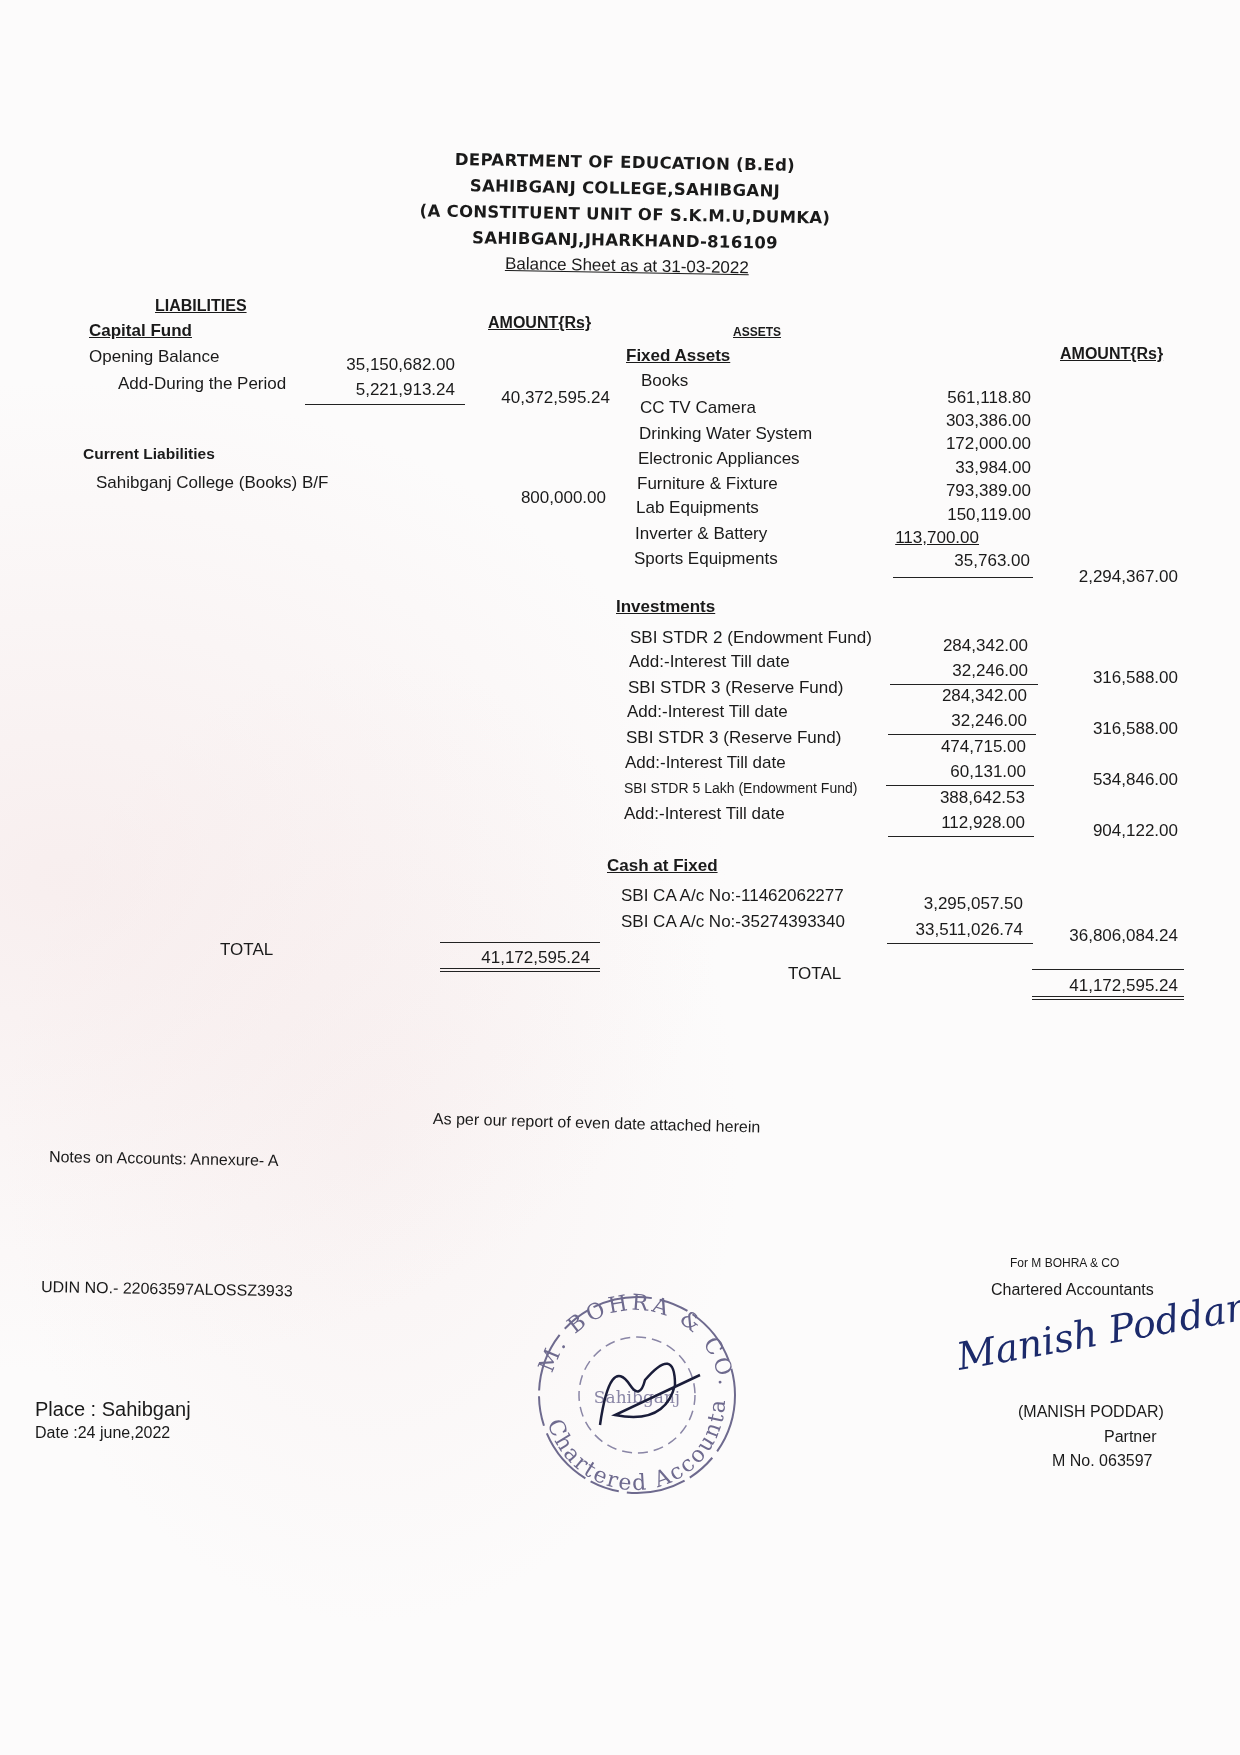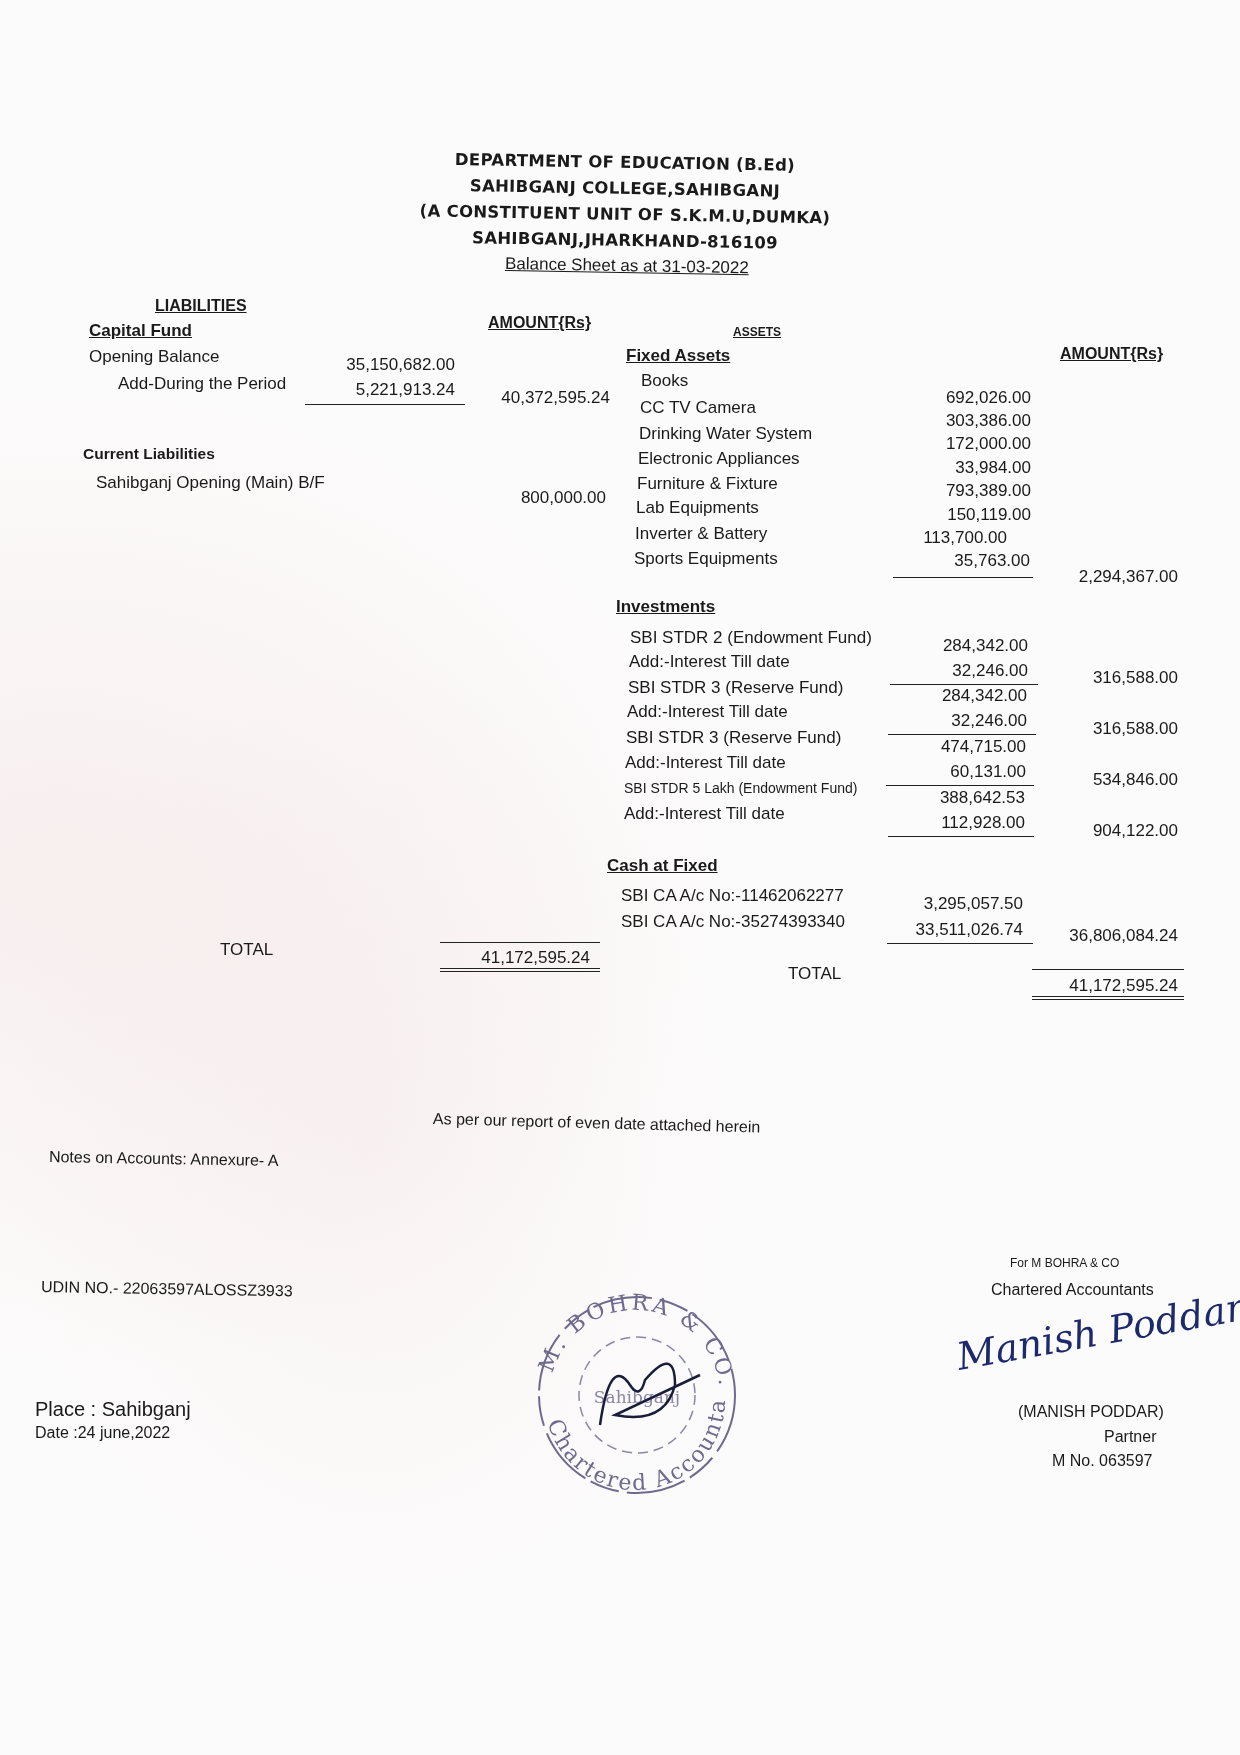--- a/index.html
+++ b/index.html
@@ -38,48 +38,48 @@
   <div class="abs t u b" style="top:321px; left:89px;">Capital Fund</div>
 
   <div class="abs t" style="top:347px; left:89px;">Opening Balance</div>
   <div class="abs num" style="top:355px; left:320px; width:135px;">35,150,682.00</div>
   <div class="abs t" style="top:374px; left:118px;">Add-During the Period</div>
   <div class="abs num" style="top:380px; left:320px; width:135px;">5,221,913.24</div>
   <div class="line" style="top:404px; left:305px; width:160px;"></div>
   <div class="abs num" style="top:388px; left:480px; width:130px;">40,372,595.24</div>
 
   <div class="abs t b" style="top:445px; left:83px; font-size:15.5px;">Current Liabilities</div>
-  <div class="abs t" style="top:473px; left:96px;">Sahibganj Opening (Main) B/F</div>
+  <div class="abs t" style="top:473px; left:96px;">Sahibganj College (Books) B/F</div>
   <div class="abs num" style="top:488px; left:480px; width:126px;">800,000.00</div>
 
   <div class="abs t" style="top:940px; left:220px;">TOTAL</div>
   <div class="line" style="top:942px; left:440px; width:160px;"></div>
   <div class="abs num" style="top:948px; left:440px; width:150px;">41,172,595.24</div>
   <div class="dline" style="top:968px; left:440px; width:160px;"></div>
 
   <div class="abs t u b" style="top:325px; left:733px; font-size:12px;">ASSETS</div>
   <div class="abs t u b" style="top:345px; left:1060px; font-size:16px;">AMOUNT{Rs}</div>
   <div class="abs t u b" style="top:346px; left:626px;">Fixed Assets</div>
 
   <div class="abs t" style="top:371px; left:641px;">Books</div>
   <div class="abs t" style="top:398px; left:640px;">CC TV Camera</div>
   <div class="abs t" style="top:424px; left:639px;">Drinking Water System</div>
   <div class="abs t" style="top:449px; left:638px;">Electronic Appliances</div>
   <div class="abs t" style="top:474px; left:637px;">Furniture &amp; Fixture</div>
   <div class="abs t" style="top:498px; left:636px;">Lab Equipments</div>
   <div class="abs t" style="top:524px; left:635px;">Inverter &amp; Battery</div>
   <div class="abs t" style="top:549px; left:634px;">Sports Equipments</div>
 
-  <div class="abs num" style="top:388px; left:900px; width:131px;">692,026.00</div>
+  <div class="abs num" style="top:388px; left:900px; width:131px;">561,118.80</div>
   <div class="abs num" style="top:411px; left:900px; width:131px;">303,386.00</div>
   <div class="abs num" style="top:434px; left:900px; width:131px;">172,000.00</div>
   <div class="abs num" style="top:458px; left:900px; width:131px;">33,984.00</div>
   <div class="abs num" style="top:481px; left:900px; width:131px;">793,389.00</div>
   <div class="abs num" style="top:505px; left:900px; width:131px;">150,119.00</div>
-  <div class="abs num" style="top:528px; left:876px; width:131px;">113,700.00</div>
+  <div class="abs num" style="top:528px; left:848px; width:131px;text-decoration:underline;">113,700.00</div>
   <div class="abs num" style="top:551px; left:900px; width:130px;">35,763.00</div>
   <div class="line" style="top:577px; left:893px; width:140px;"></div>
   <div class="abs num" style="top:567px; left:1050px; width:128px;">2,294,367.00</div>
 
   <div class="abs t u b" style="top:597px; left:616px;">Investments</div>
 
   <div class="abs t" style="top:628px; left:630px;">SBI STDR 2 (Endowment Fund)</div>
   <div class="abs num" style="top:636px; left:900px; width:128px;">284,342.00</div>
   <div class="abs t" style="top:652px; left:629px;">Add:-Interest Till date</div>
   <div class="abs num" style="top:661px; left:900px; width:128px;">32,246.00</div>

